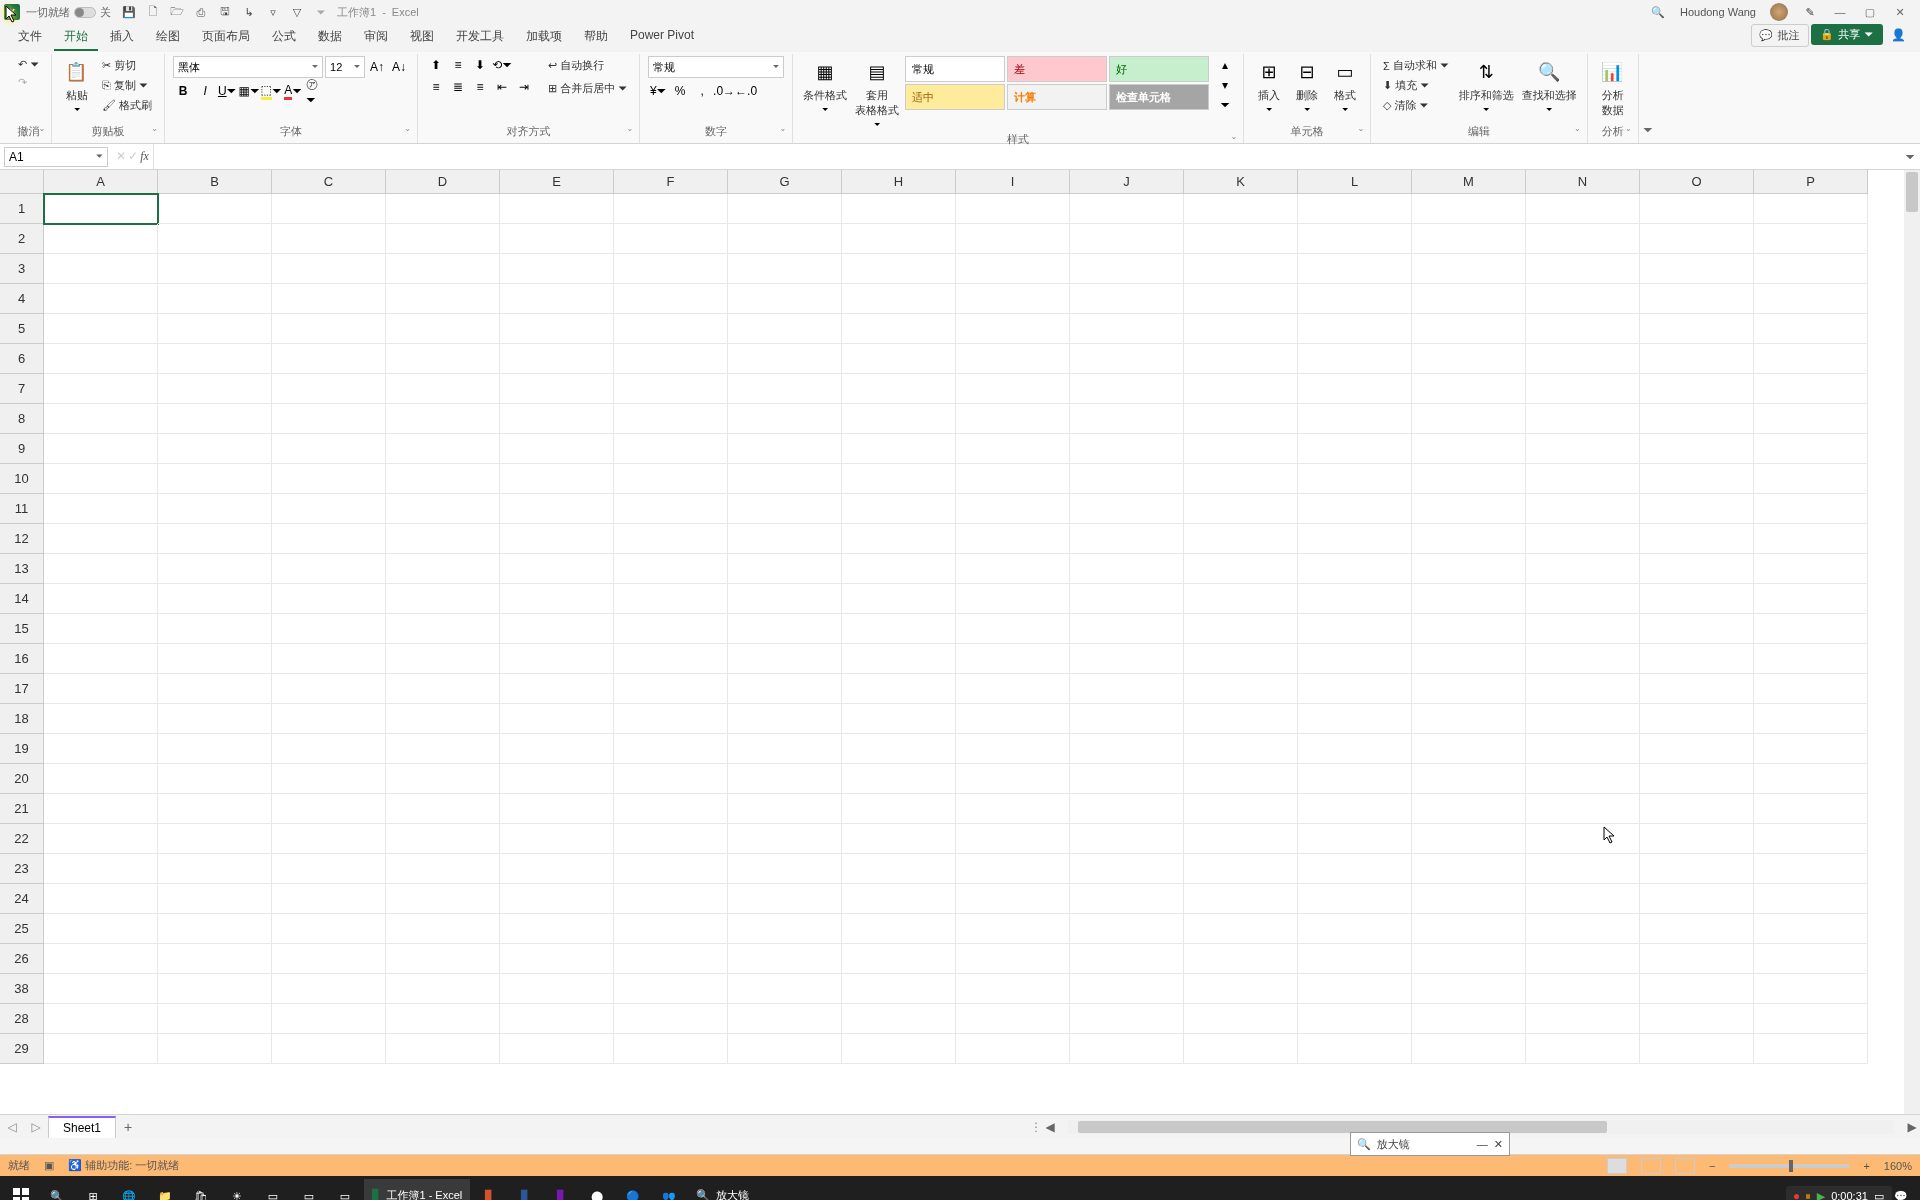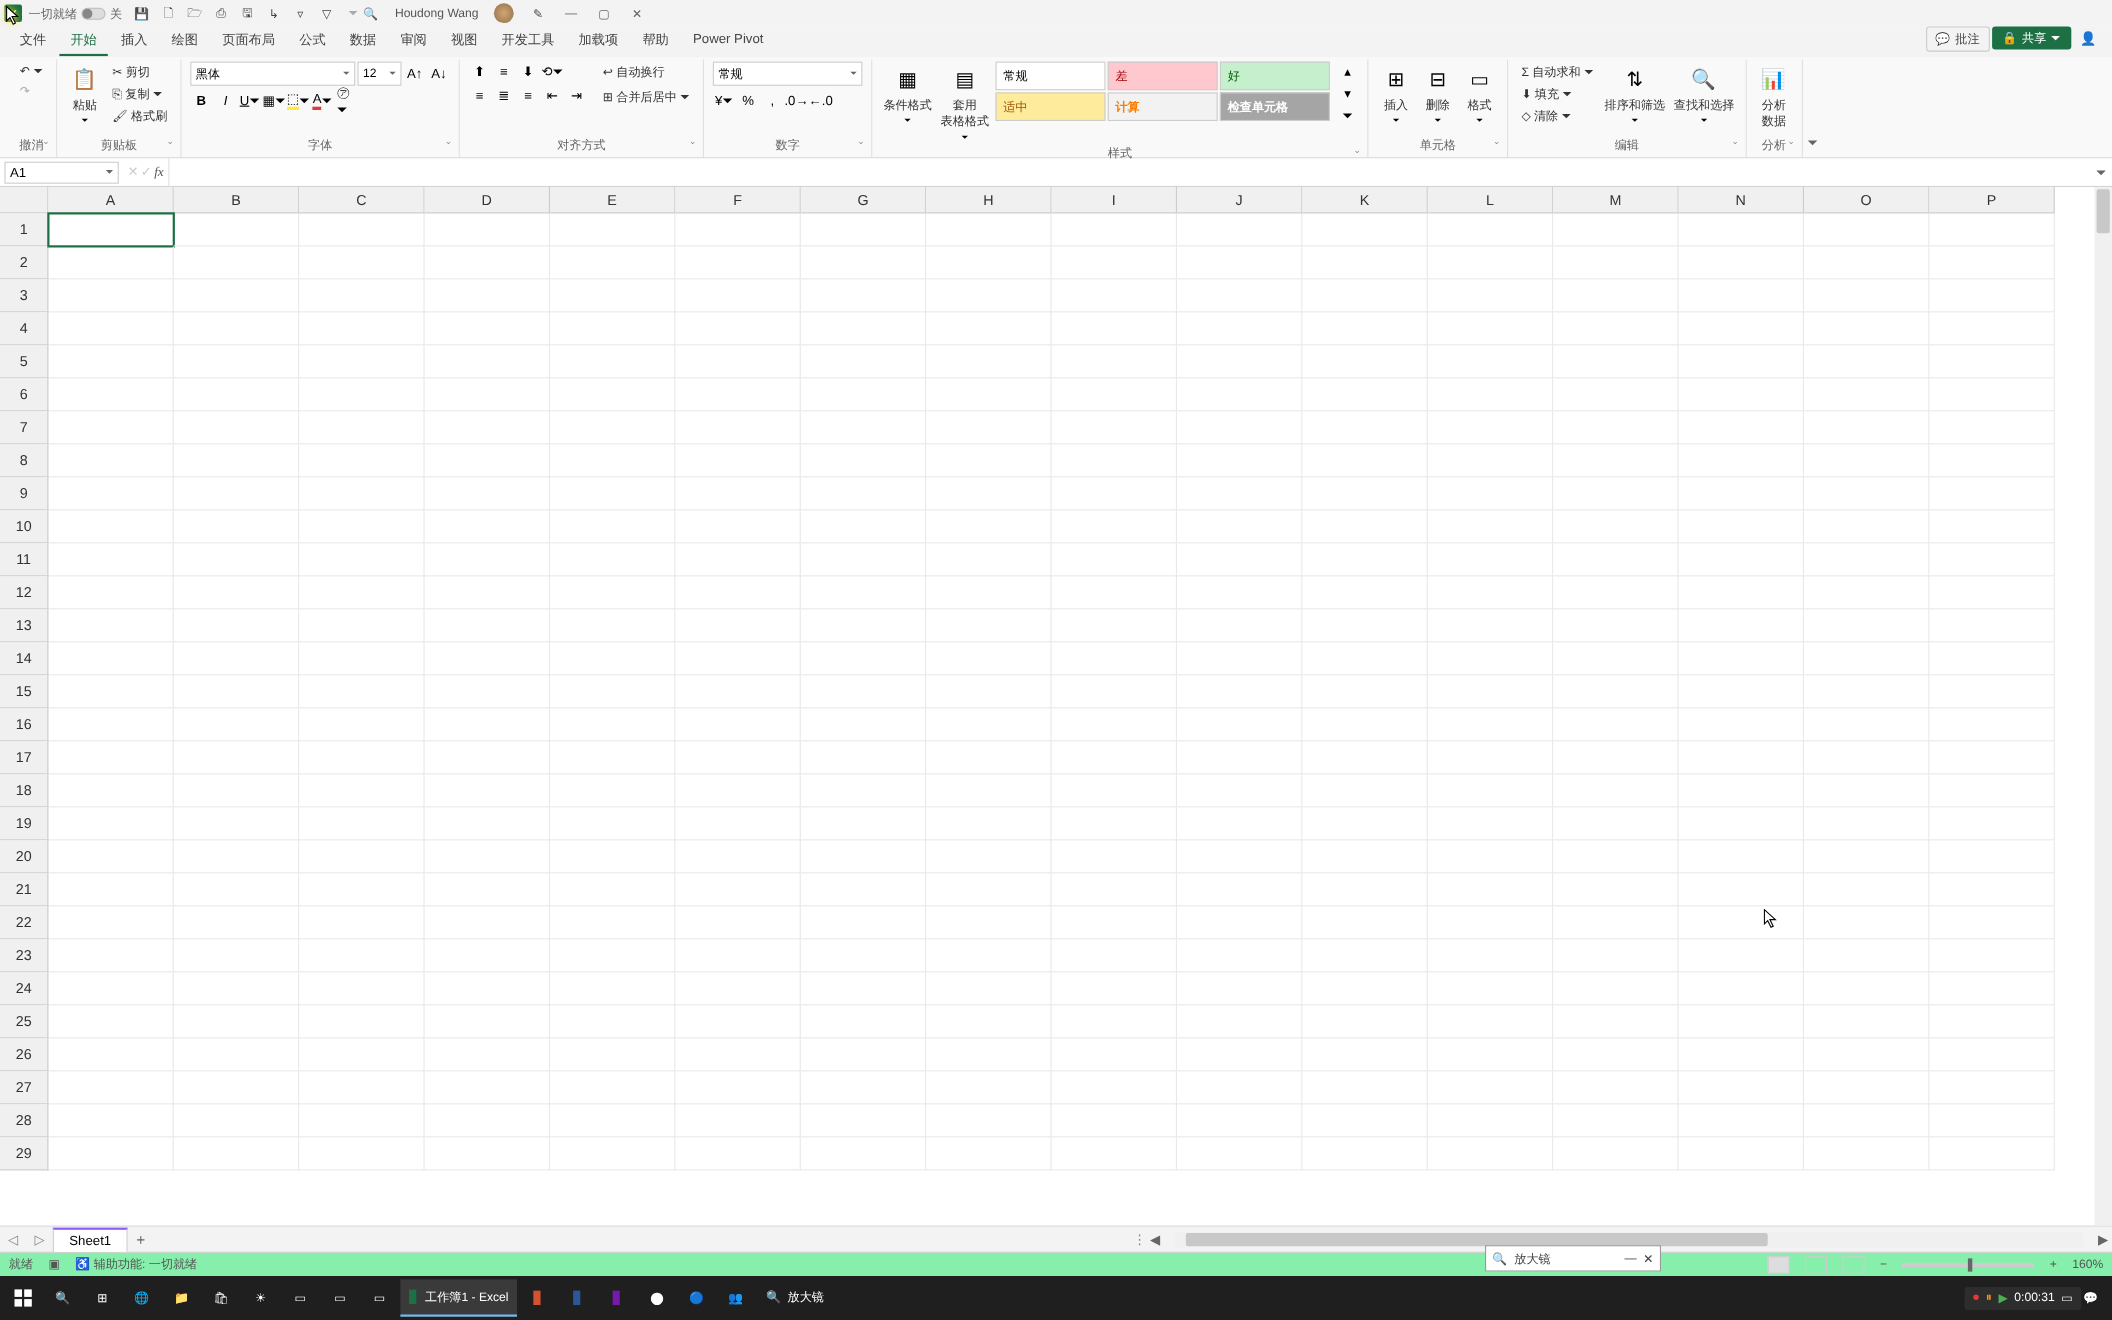--- a/index.html
+++ b/index.html
@@ -73,21 +73,21 @@
 
 .sheet-row{height:24px;background:#f3f3f3;display:flex;align-items:center;border-top:1px solid #d4d4d4;font-size:12px;}
 .nav-arrow{width:24px;text-align:center;color:#888;cursor:pointer;}
 .sheet-tab{padding:3px 14px;background:#fff;border:1px solid #ccc;border-bottom:none;border-top:2px solid #8b5cf6;cursor:pointer;}
 .add-sheet{width:24px;text-align:center;color:#666;cursor:pointer;font-size:14px;}
 .hscroll{flex:1;margin:0 10px;height:14px;background:#f0f0f0;position:relative;}
 .hscroll-thumb{position:absolute;left:10px;top:1px;height:12px;width:64%;background:#c8c8c8;border-radius:2px;}
 .hscroll-arrow{width:16px;text-align:center;color:#666;}
 
 
-.statusbar{height:22px;background:#86efac;border-top:1px solid #d4d4d4;display:flex;align-items:center;padding:0 8px;font-size:11px;color:#555;gap:14px;}
+.statusbar{height:22px;background:#fdba74;border-top:1px solid #d4d4d4;display:flex;align-items:center;padding:0 8px;font-size:11px;color:#555;gap:14px;margin-top:16px;}
 .statusbar .spacer{flex:1;}
 .view-btn{width:20px;height:16px;border:1px solid #ccc;cursor:pointer;}
 .zoom-slider{width:120px;height:4px;background:#ccc;position:relative;}
 .zoom-slider::after{content:"";position:absolute;left:50%;top:-4px;width:4px;height:12px;background:#666;}
 
 
 .taskbar{height:40px;background:#1f1f1f;display:flex;align-items:center;padding:0 4px;gap:2px;font-size:11px;color:#fff;}
 .tb-btn{width:34px;height:34px;display:flex;align-items:center;justify-content:center;cursor:pointer;}
 .tb-app{height:34px;padding:0 8px;display:flex;align-items:center;gap:6px;border-bottom:2px solid transparent;}
 .tb-app.active{background:#3a3a3a;border-bottom-color:#76b9ed;}
@@ -113,20 +113,25 @@
   <div class="qat">
     <span class="qat-btn">💾</span>
     <span class="qat-btn">🗋</span>
     <span class="qat-btn">🗁</span>
     <span class="qat-btn">⎙</span>
     <span class="qat-btn">🖫</span>
     <span class="qat-btn">↳</span>
     <span class="qat-btn">▿</span>
     <span class="qat-btn">▽</span>
     <span class="qat-btn" style="color:#aaa">⏷</span>
+  </div>
+  <div class="title-center">
+    <span>工作簿1</span>
+    <span>-</span>
+    <span>Excel</span>
   </div>
   <div class="title-right">
     <span class="qat-btn">🔍</span>
     <span style="color:#555">Houdong Wang</span>
     <span class="avatar"></span>
     <span class="qat-btn">✎</span>
     <span class="winbtn">—</span>
     <span class="winbtn">▢</span>
     <span class="winbtn">✕</span>
   </div>
@@ -396,21 +401,21 @@
       <div class="row-h">17</div>
       <div class="row-h">18</div>
       <div class="row-h">19</div>
       <div class="row-h">20</div>
       <div class="row-h">21</div>
       <div class="row-h">22</div>
       <div class="row-h">23</div>
       <div class="row-h">24</div>
       <div class="row-h">25</div>
       <div class="row-h">26</div>
-      <div class="row-h">27</div>
+      <div class="row-h">38</div>
       <div class="row-h">28</div>
       <div class="row-h">29</div>
     </div>
   <div class="cells" id="cells">
       <div class="cell-row">
         <div class="cell selected"></div>
         <div class="cell"></div>
         <div class="cell"></div>
         <div class="cell"></div>
         <div class="cell"></div>

